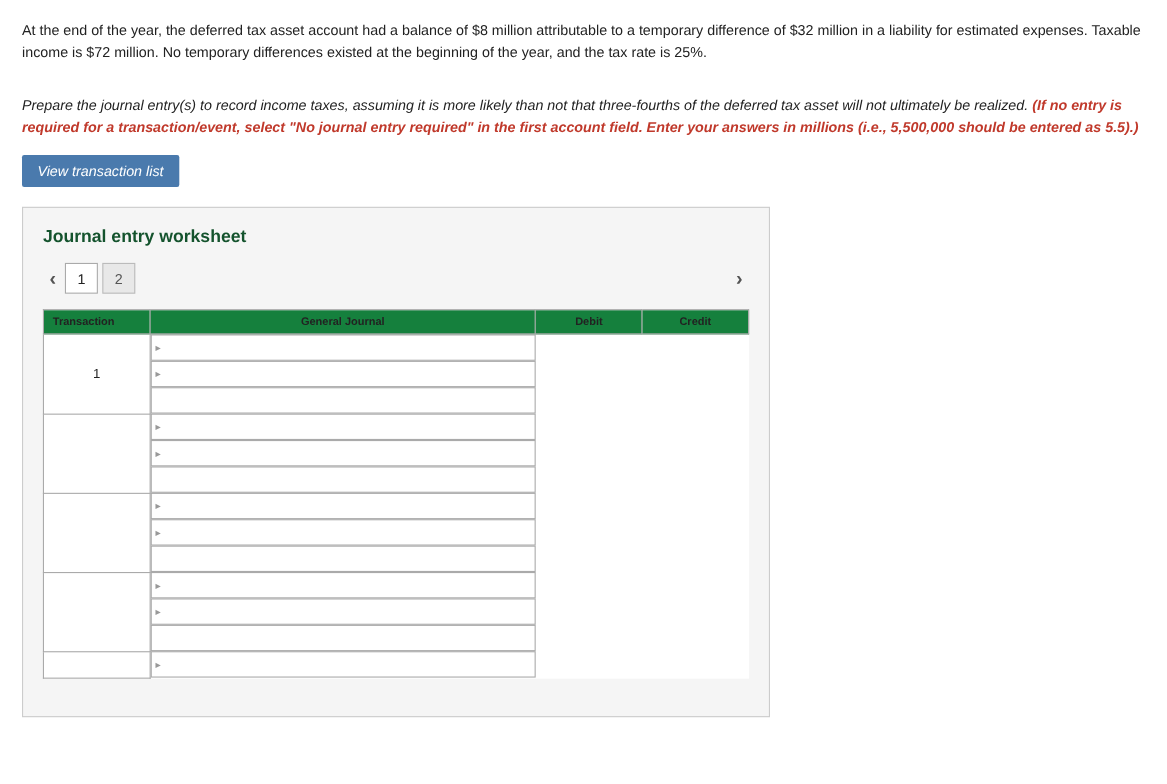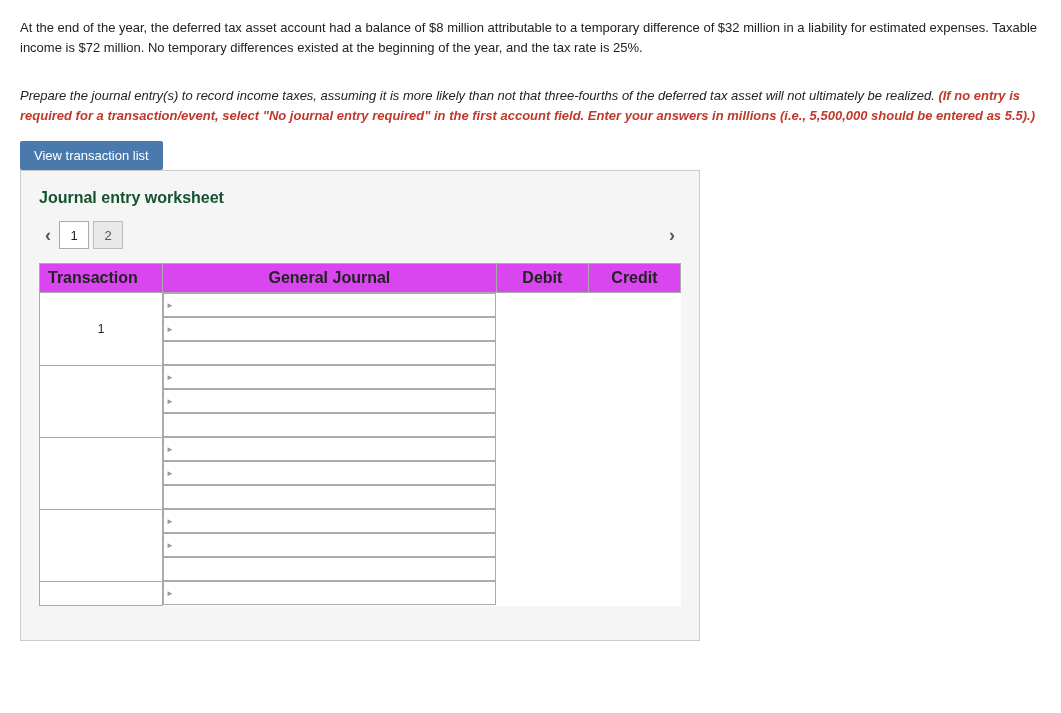--- a/index.html
+++ b/index.html
@@ -27,20 +27,22 @@
       color: #c0392b;
     }
     .btn-view-transaction {
       background-color: #4a7aad;
       color: #fff;
       border: none;
       padding: 7px 14px;
       font-size: 13px;
       cursor: pointer;
       border-radius: 2px;
+      margin-bottom: 18px;
+      font-style: italic;
     }
     .worksheet-container {
       border: 1px solid #ccc;
       background: #f5f5f5;
       padding: 18px 18px 18px 18px;
       max-width: 680px;
     }
     .worksheet-title {
       font-size: 16px;
       font-weight: bold;
@@ -105,24 +107,24 @@
       font-size: 12px;
       margin-bottom: 8px;
     }
     .journal-table {
       width: 100%;
       border-collapse: collapse;
       background: #fff;
       margin-bottom: 16px;
     }
     .journal-table th {
-      background: #d946ef;
+      background: #15803d;
       border: 1px solid #aaa;
       padding: 5px 8px;
-      font-size: 16px;
+      font-size: 10px;
       font-weight: bold;
       text-align: center;
       color: #222;
     }
     .journal-table th.left { text-align: left; }
     .journal-table td {
       border: 1px solid #aaa;
       padding: 0;
       height: 24px;
       font-size: 12px;

